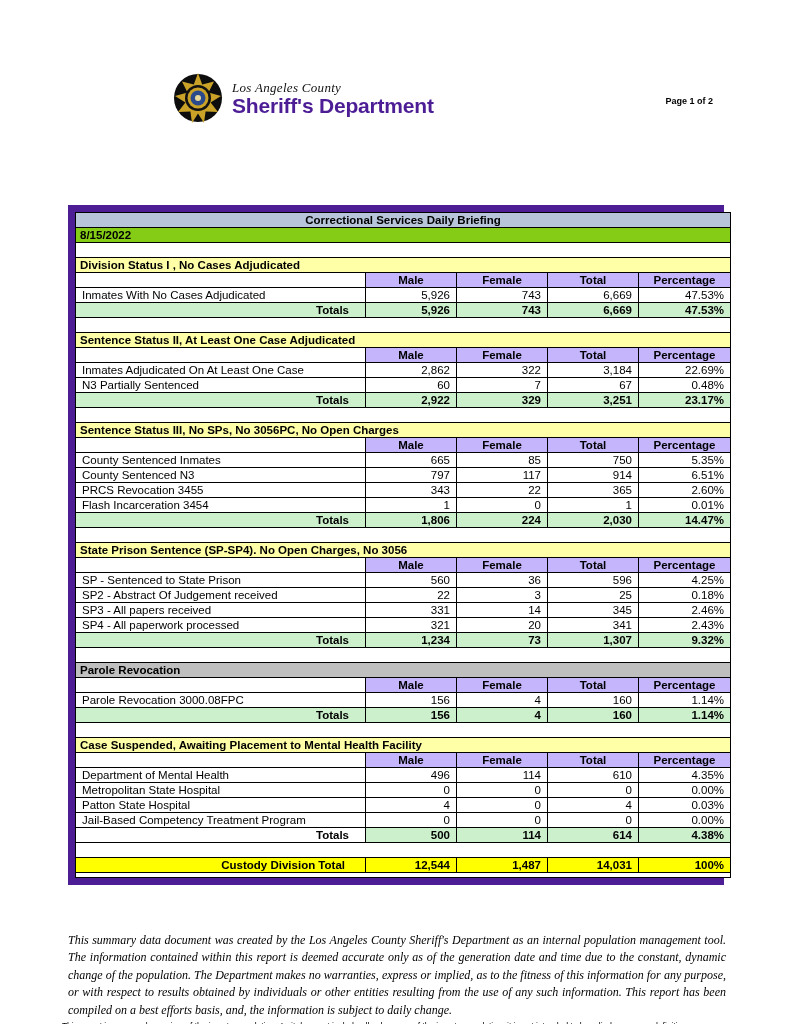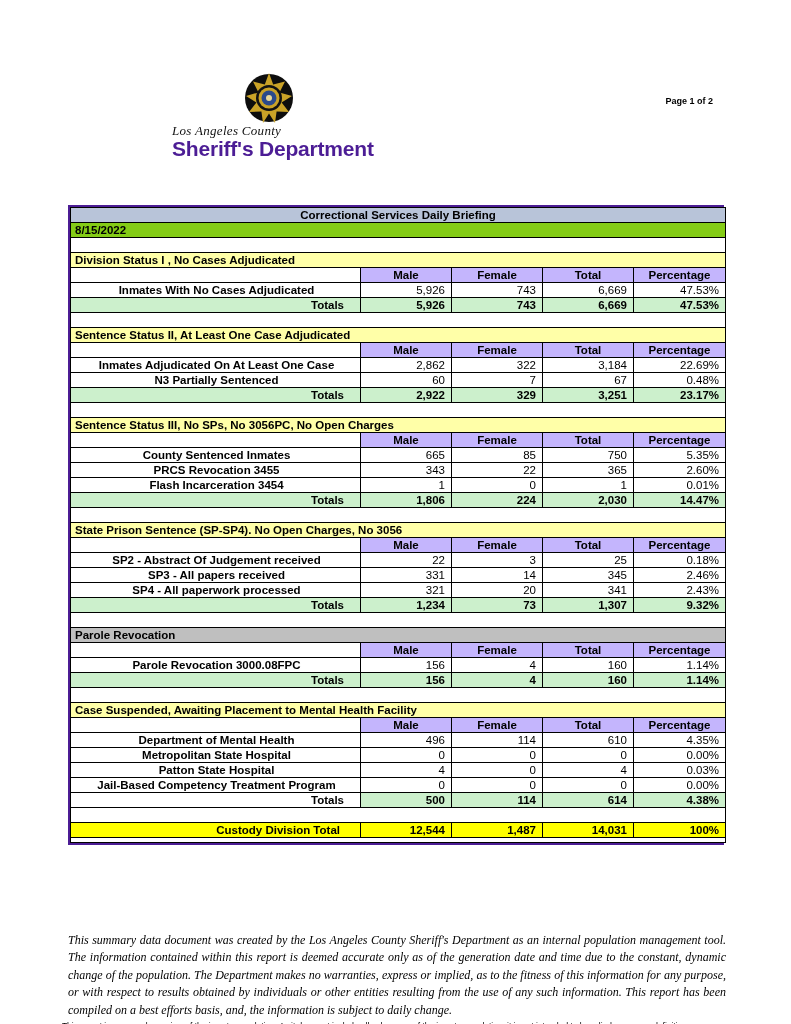--- a/index.html
+++ b/index.html
@@ -28,21 +28,20 @@
     position: relative;
     height: 62px;
     margin-top: 72px;
   }
   .logo-wrap {
     position: absolute;
     left: 172px;
     top: 0;
     display: flex;
     align-items: center;
-    flex-direction: column;
   }
   .star {
     width: 52px;
     height: 52px;
     position: relative;
     margin-right: 8px;
   }
   .star svg { display:block; }
   .logo-text {
     line-height: 1.0;
@@ -69,21 +68,21 @@
     font-size: 9px;
     font-weight: bold;
   }
 
   
   .sheet {
     position: absolute;
     left: 68px;
     top: 133px;
     width: 656px;
-    border: 2px solid #4c1d95;
+    border: 7px solid #4c1d95;
     box-sizing: border-box;
   }
   table.grid {
     border-collapse: collapse;
     width: 100%;
     table-layout: fixed;
   }
   table.grid td {
     border: 1px solid #000;
     font-size: 11.5px;
@@ -146,24 +145,23 @@
     background: #ffffff;
     border-left: 1px solid #000;
     border-top: none;
     border-bottom: none;
   }
 
   .data-row td {
     background: #ffffff;
   }
   .data-row td.lbl {
-    font-weight: bold;
+    font-weight: normal;
     font-size: 11.5px;
     padding-left: 6px;
-    text-align: center;
   }
   .data-row td.val {
     text-align: right;
     padding-right: 6px;
   }
 
   .totals-row td {
     background: #ccf0cc;
     font-weight: bold;
   }
@@ -342,20 +340,27 @@
           <td>Percentage</td>
         </tr>
         <tr class="data-row">
           <td class="lbl">County Sentenced Inmates</td>
           <td class="val">665</td>
           <td class="val">85</td>
           <td class="val">750</td>
           <td class="val">5.35%</td>
         </tr>
         <tr class="data-row">
+          <td class="lbl">County Sentenced N3</td>
+          <td class="val">797</td>
+          <td class="val">117</td>
+          <td class="val">914</td>
+          <td class="val">6.51%</td>
+        </tr>
+        <tr class="data-row">
           <td class="lbl">PRCS Revocation 3455</td>
           <td class="val">343</td>
           <td class="val">22</td>
           <td class="val">365</td>
           <td class="val">2.60%</td>
         </tr>
         <tr class="data-row">
           <td class="lbl">Flash Incarceration 3454</td>
           <td class="val">1</td>
           <td class="val">0</td>
@@ -377,20 +382,27 @@
           <td colspan="5">State Prison Sentence (SP-SP4). No Open Charges, No 3056</td>
         </tr>
         <tr class="colhead">
           <td class="blank"></td>
           <td>Male</td>
           <td>Female</td>
           <td>Total</td>
           <td>Percentage</td>
         </tr>
         <tr class="data-row">
+          <td class="lbl">SP - Sentenced to State Prison</td>
+          <td class="val">560</td>
+          <td class="val">36</td>
+          <td class="val">596</td>
+          <td class="val">4.25%</td>
+        </tr>
+        <tr class="data-row">
           <td class="lbl">SP2 - Abstract Of Judgement received</td>
           <td class="val">22</td>
           <td class="val">3</td>
           <td class="val">25</td>
           <td class="val">0.18%</td>
         </tr>
         <tr class="data-row">
           <td class="lbl">SP3 - All papers received</td>
           <td class="val">331</td>
           <td class="val">14</td>

